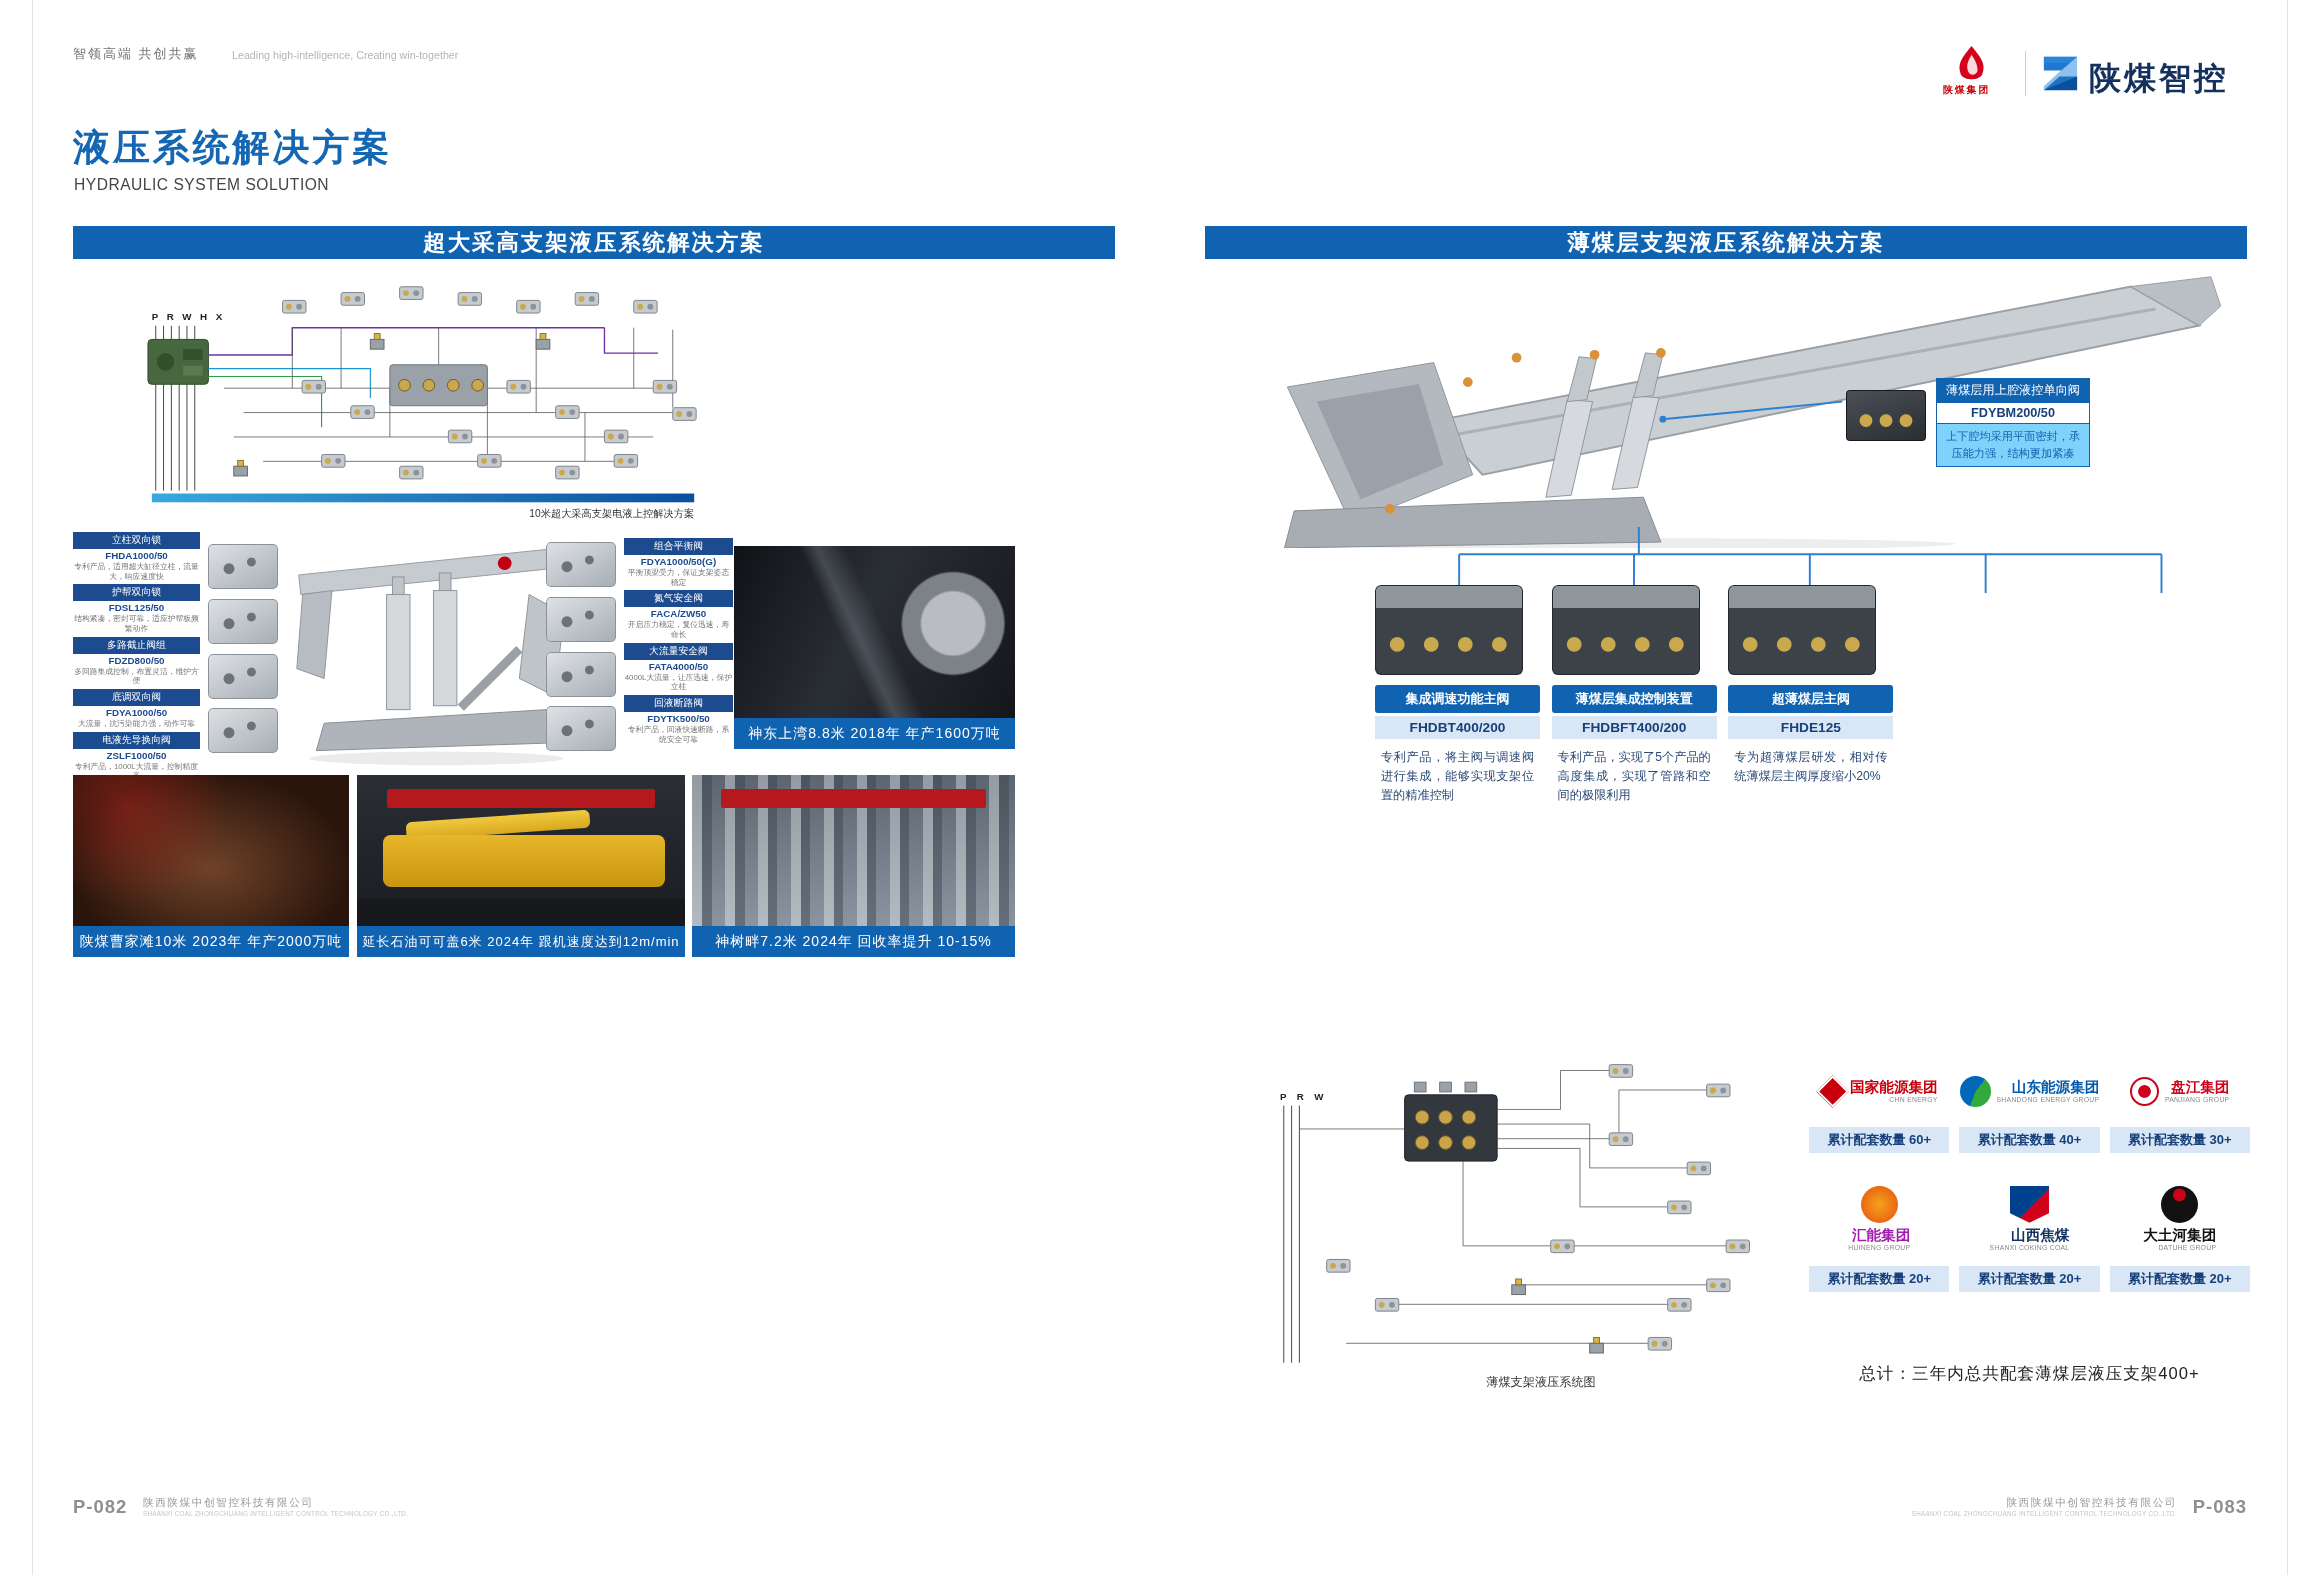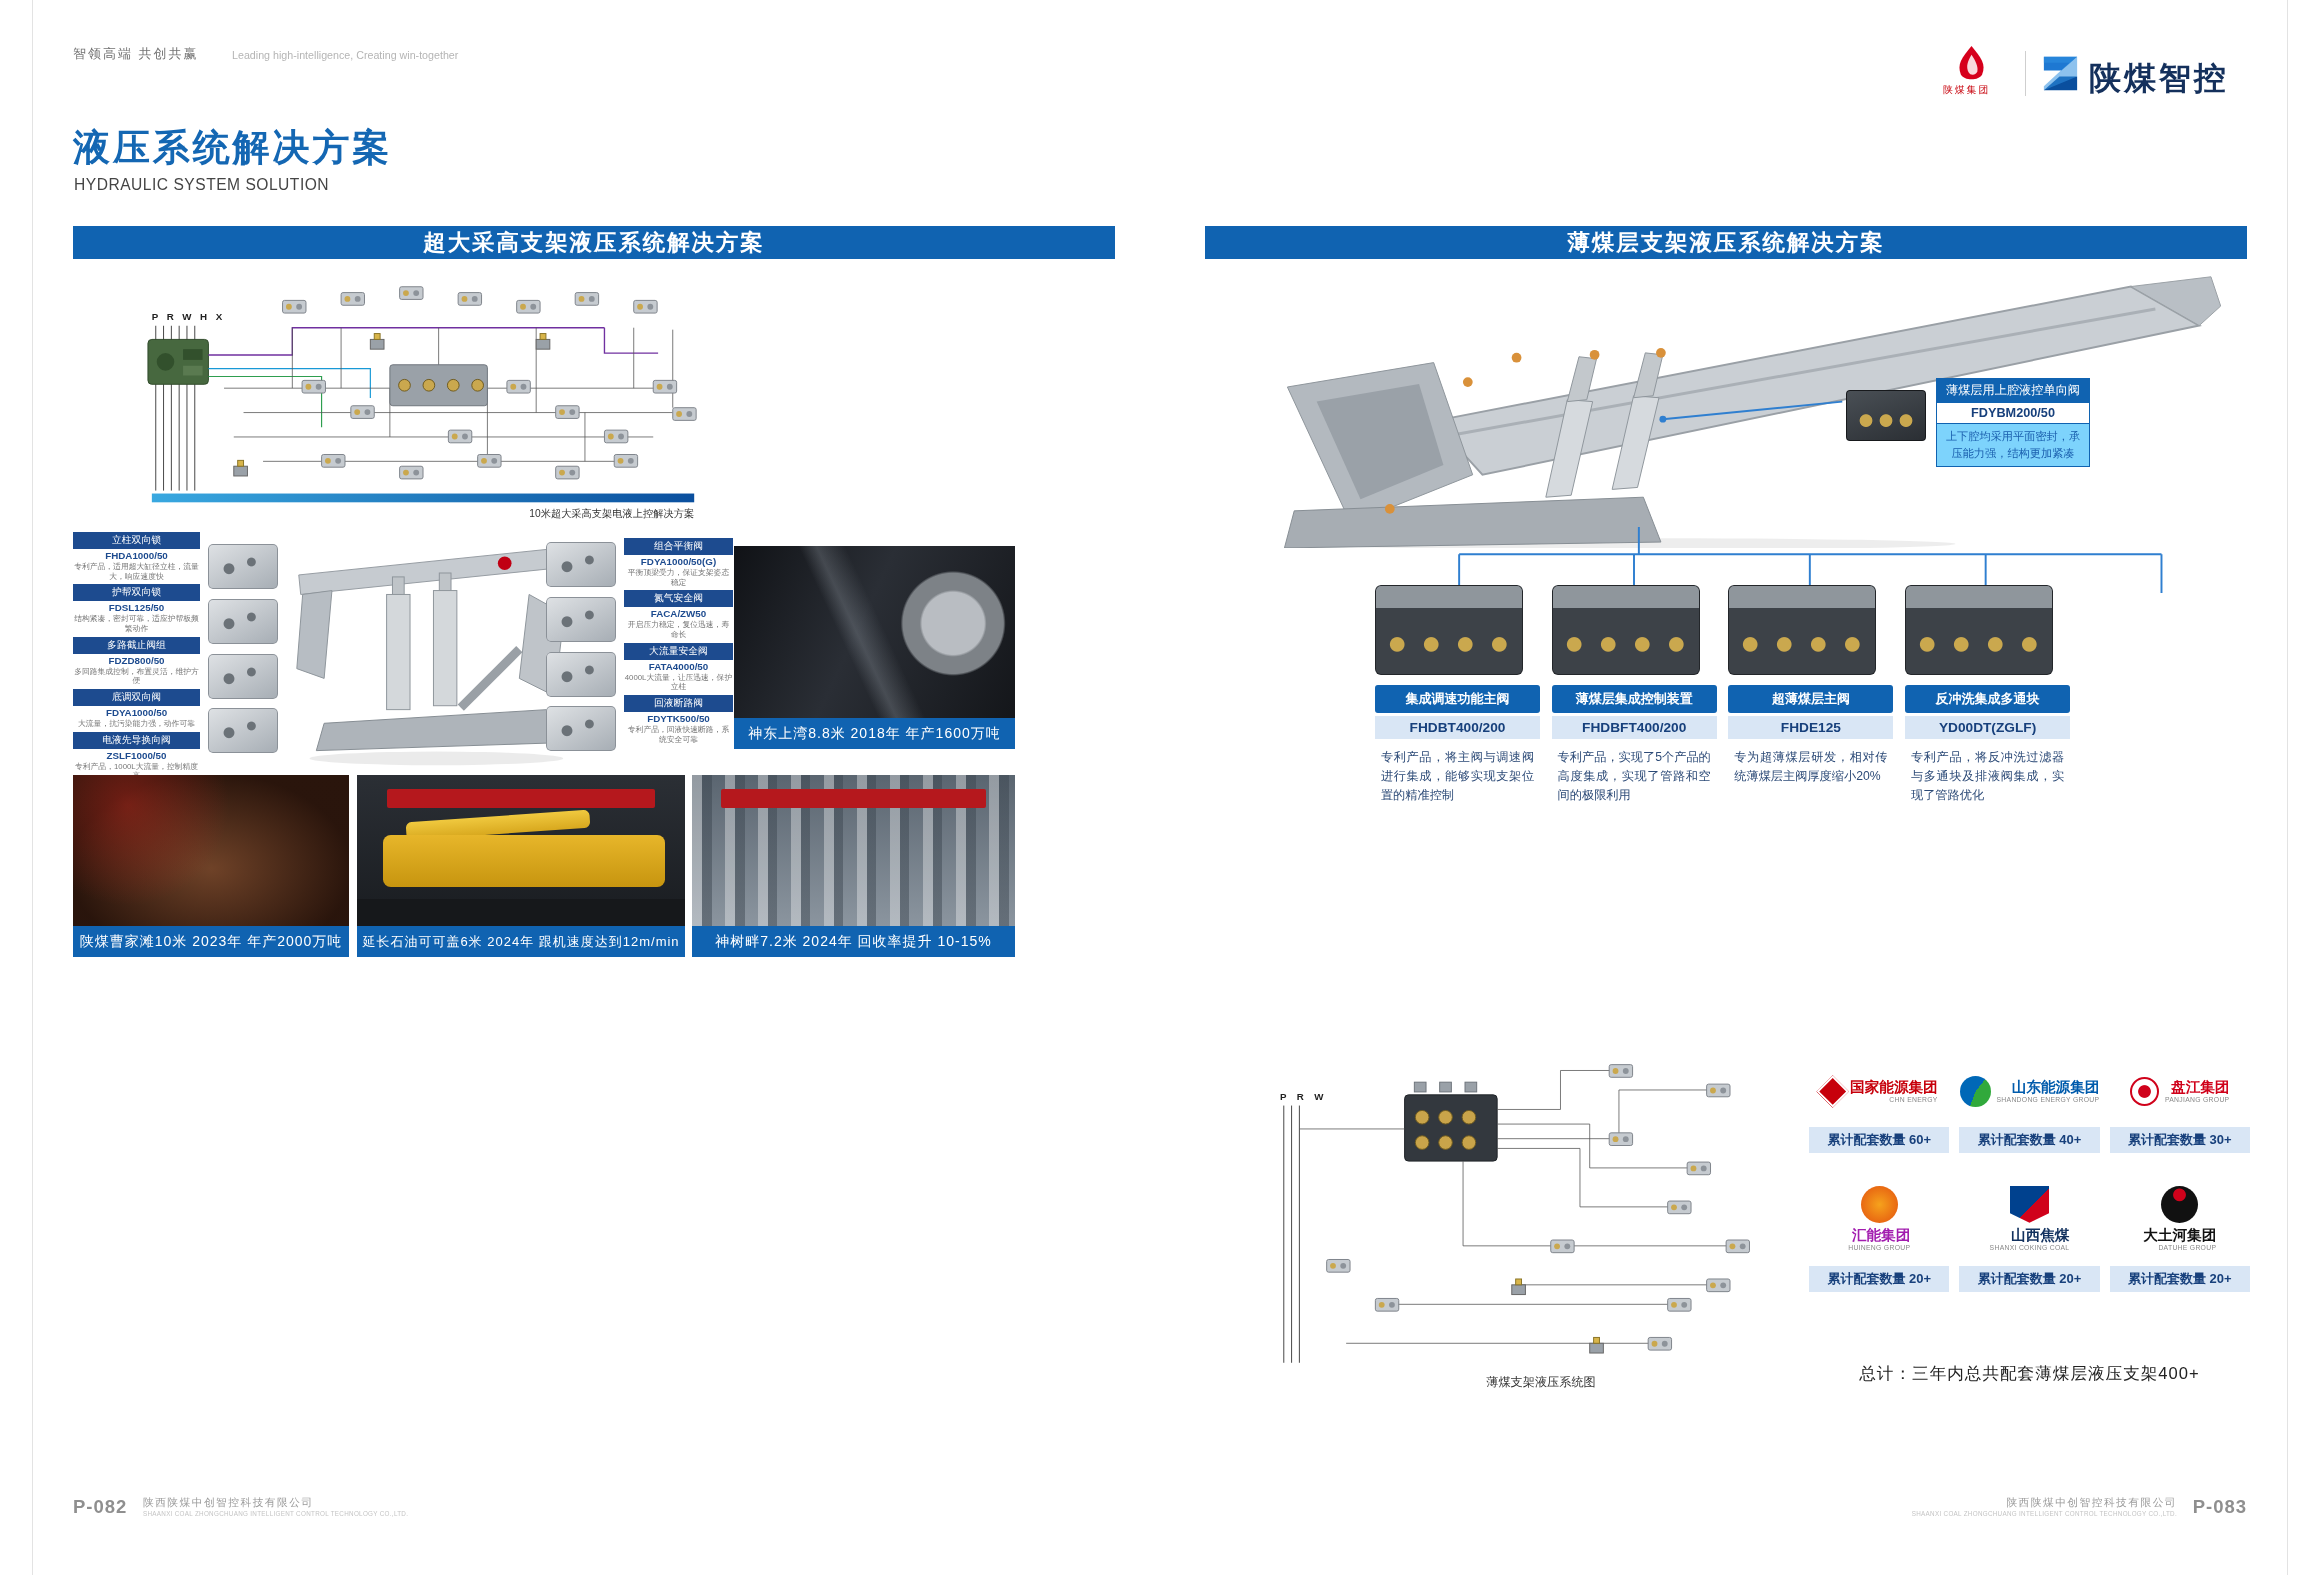--- a/index.html
+++ b/index.html
@@ -4,21 +4,21 @@
 <style>
   html,body{margin:0;padding:0;background:#fff;}
   .page{position:relative;width:2320px;height:1575px;background:#fff;overflow:hidden;
         font-family:"Liberation Sans","DejaVu Sans",sans-serif;color:#222;}
   .abs{position:absolute;}
   .edge{position:absolute;top:0;bottom:0;width:1px;background:#e3e3e3;}
 
   
   .tagline-cn{left:73px;top:45px;font-size:13px;font-weight:normal;color:#737373;letter-spacing:2px;}
   .tagline-en{left:232px;top:49px;font-size:10.7px;color:#b5b5b5;}
-  .brand-left-caption{left:1943px;top:84px;font-size:9.8px;color:#c7000b;letter-spacing:2px;font-weight:normal;}
+  .brand-left-caption{left:1943px;top:84px;font-size:9.8px;color:#c7000b;letter-spacing:2px;font-weight:bold;}
   .brand-divider{left:2025px;top:51px;width:1px;height:45px;background:#cfcfcf;}
   .brand-right-name{left:2089px;top:57px;font-size:32px;font-weight:bold;color:#14305c;letter-spacing:2.9px;}
 
   
   .main-title{left:73px;top:123px;font-size:37px;font-weight:bold;color:#1467b3;letter-spacing:2.9px;}
   .main-subtitle{left:74px;top:176px;font-size:15.6px;color:#454545;letter-spacing:0.5px;}
 
   
   .banner{background:#1063b1;color:#fff;font-size:22.4px;font-weight:bold;text-align:center;
           line-height:33px;height:33px;letter-spacing:2px;}
@@ -381,26 +381,20 @@
       <div class="product-name">薄煤层集成控制装置</div>
       <div class="product-model">FHDBFT400/200</div>
       <div class="product-desc">专利产品，实现了5个产品的高度集成，实现了管路和空间的极限利用</div>
     </div>
     <div class="product">
       <div class="product-img"></div>
       <div class="product-name">超薄煤层主阀</div>
       <div class="product-model">FHDE125</div>
       <div class="product-desc">专为超薄煤层研发，相对传统薄煤层主阀厚度缩小20%</div>
     </div>
-    <div class="product">
-      <div class="product-img"></div>
-      <div class="product-name">反冲洗集成多通块</div>
-      <div class="product-model">YD00DT(ZGLF)</div>
-      <div class="product-desc">专利产品，将反冲洗过滤器与多通块及排液阀集成，实现了管路优化</div>
-    </div>
   </div>
 
   <svg class="abs schem-r" viewBox="0 0 560 350">
     <text x="12" y="50" font-size="10" font-weight="bold" fill="#222" letter-spacing="4">P R W</text>
     <path d="M16 56 V320 M24 56 V320 M32 56 V320" stroke="#444" stroke-width="1" fill="none"></path>
     <rect x="140" y="45" width="95" height="68" rx="4" fill="#33383e" stroke="#1f2327"></rect>
     <circle cx="158" cy="68" r="7" fill="#c9a44a" stroke="#6f5a1f"></circle>
       <circle cx="182" cy="68" r="7" fill="#c9a44a" stroke="#6f5a1f"></circle>
     <circle cx="206" cy="68" r="7" fill="#c9a44a" stroke="#6f5a1f"></circle>
       <circle cx="158" cy="94" r="7" fill="#c9a44a" stroke="#6f5a1f"></circle>

